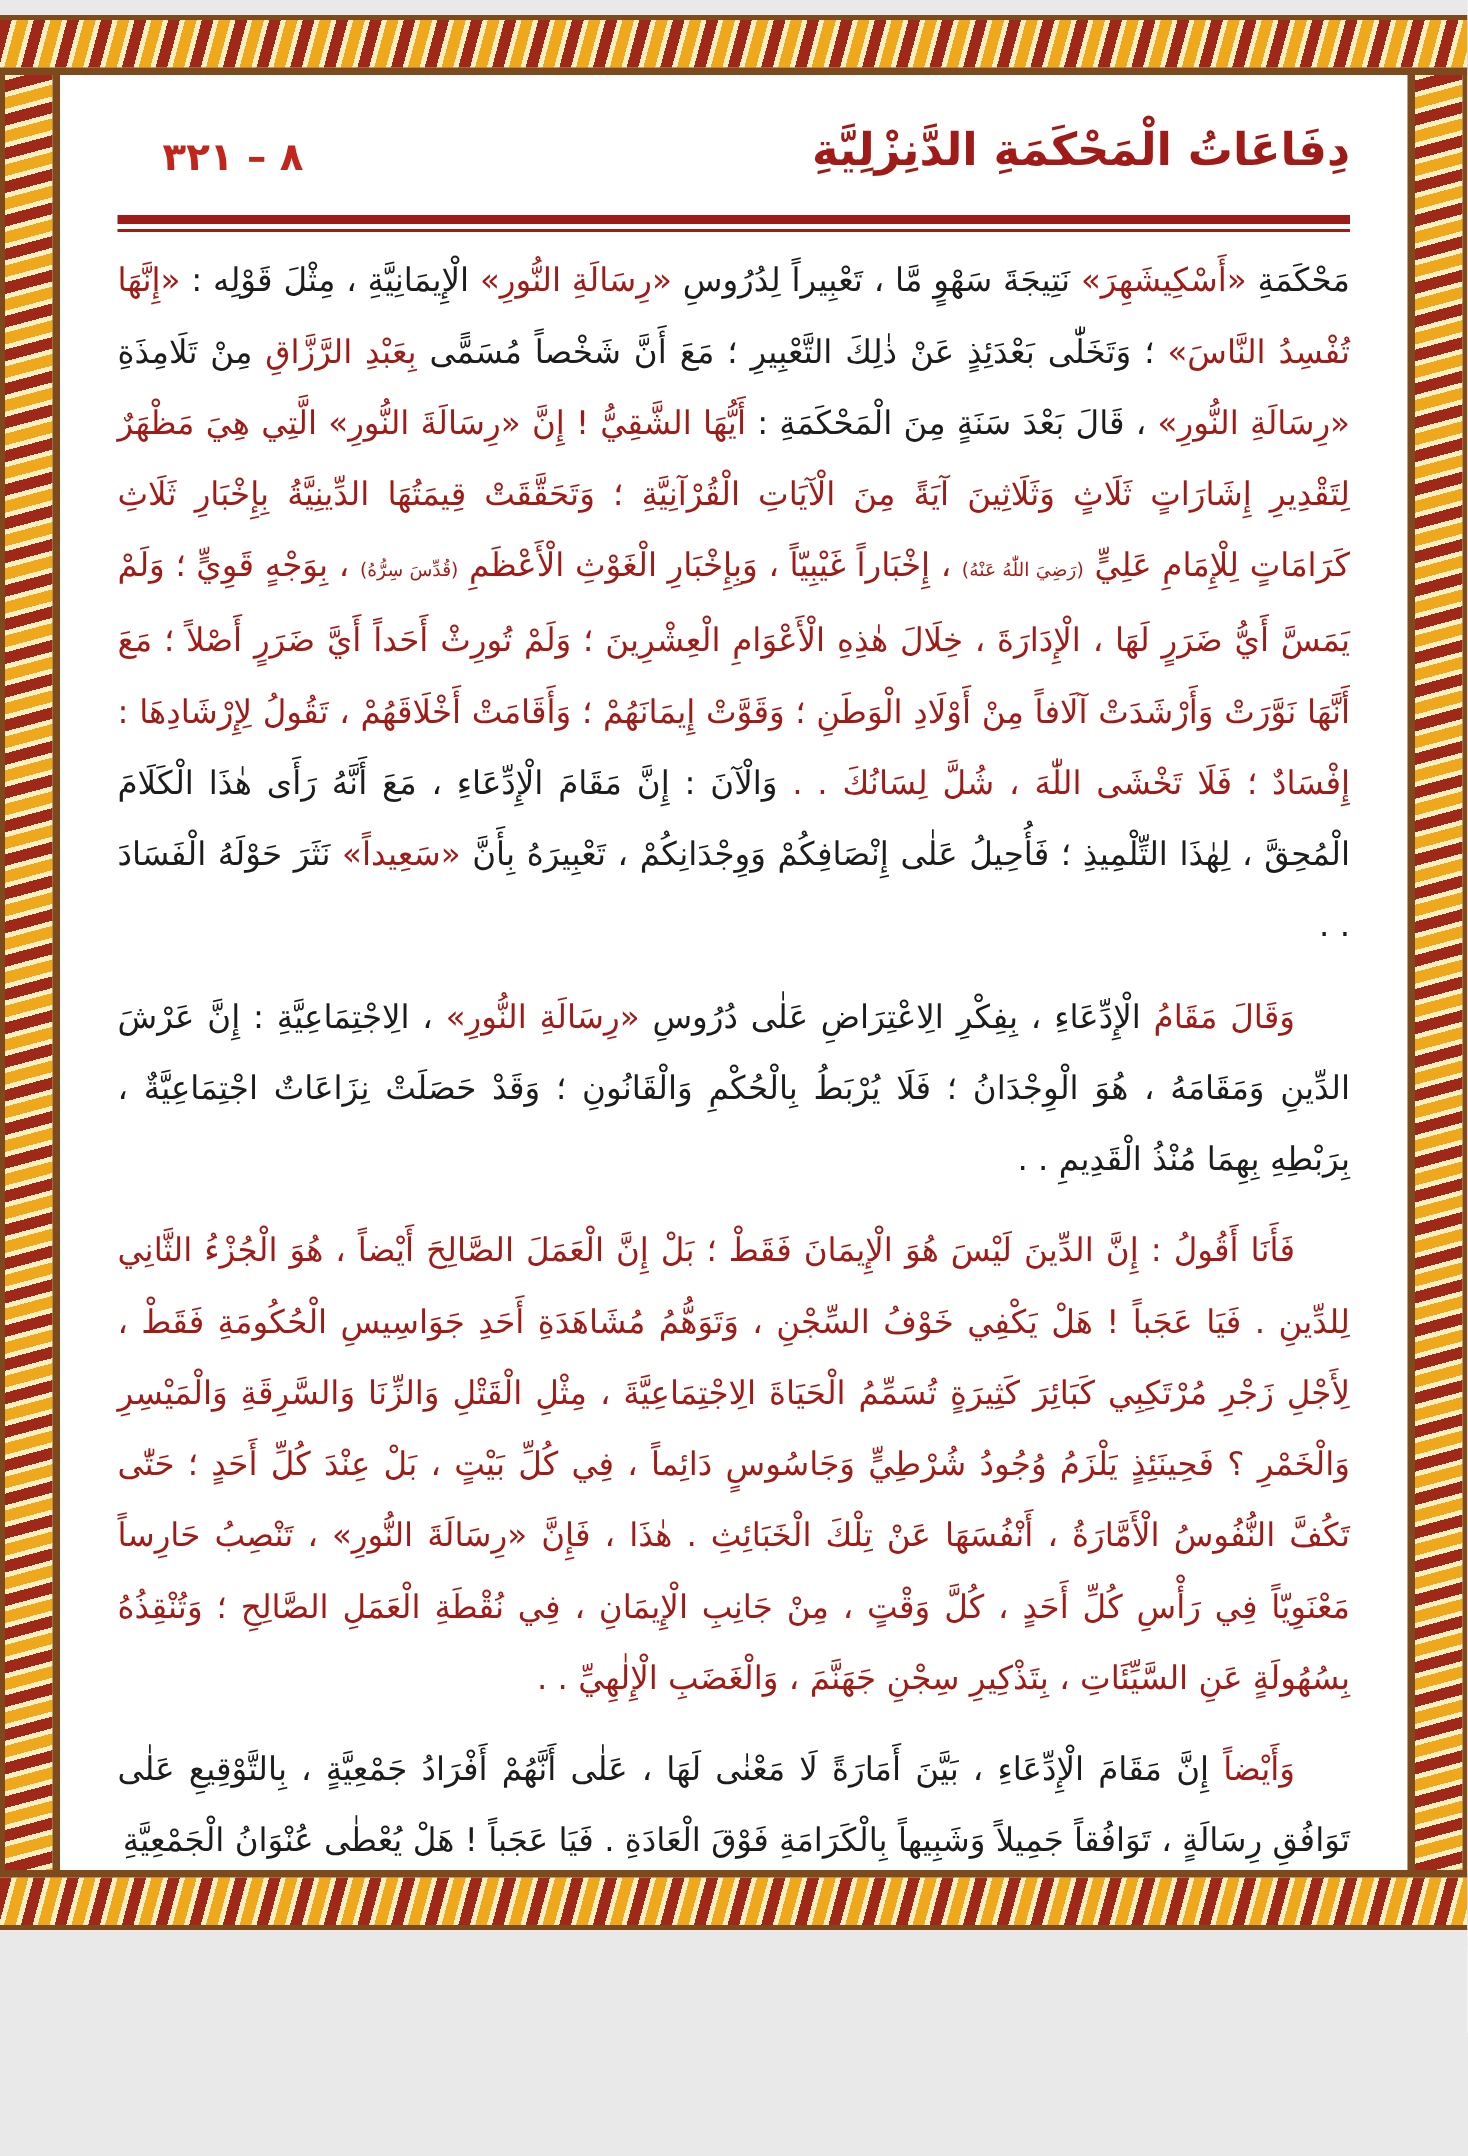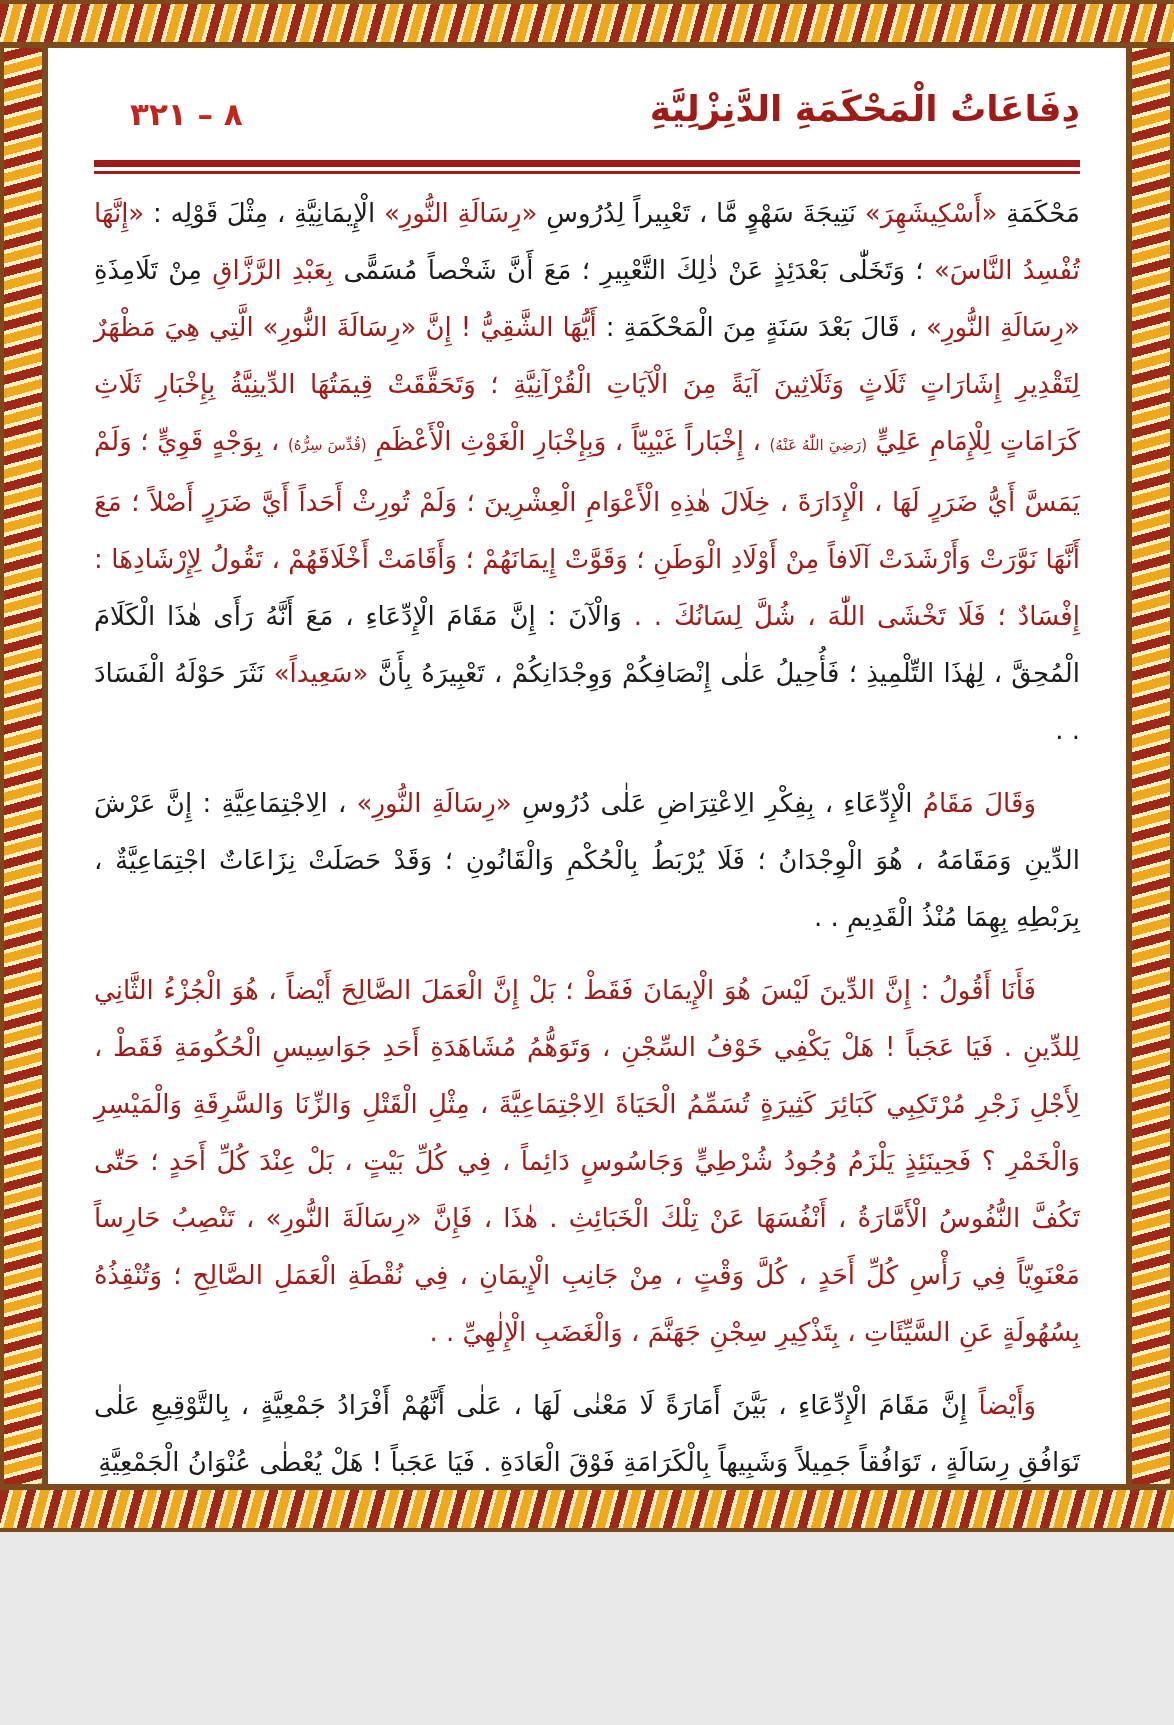--- a/index.html
+++ b/index.html
@@ -9,21 +9,21 @@
     --border-brown:#7d4a1e;
     --border-gold:#efa71c;
     --border-red:#a02818;
     --border-cream:#f8f0c0;
     --page-bg:#ffffff;
   }
   html,body{margin:0;padding:0;background:#e9e9e9;}
   .page{
     position:relative;
     width:1174px;height:1532px;
-    margin:0 auto;
+    margin:12px auto;
     background:var(--page-bg);
     font-family:"DejaVu Sans",sans-serif;
     overflow:hidden;
   }
   
   .frame{position:absolute;background-color:var(--border-cream);}
   .frame-top,.frame-bottom{
     left:0;right:0;height:38px;z-index:2;
     background-image:repeating-linear-gradient(105deg,
       var(--border-red) 0 9px,

